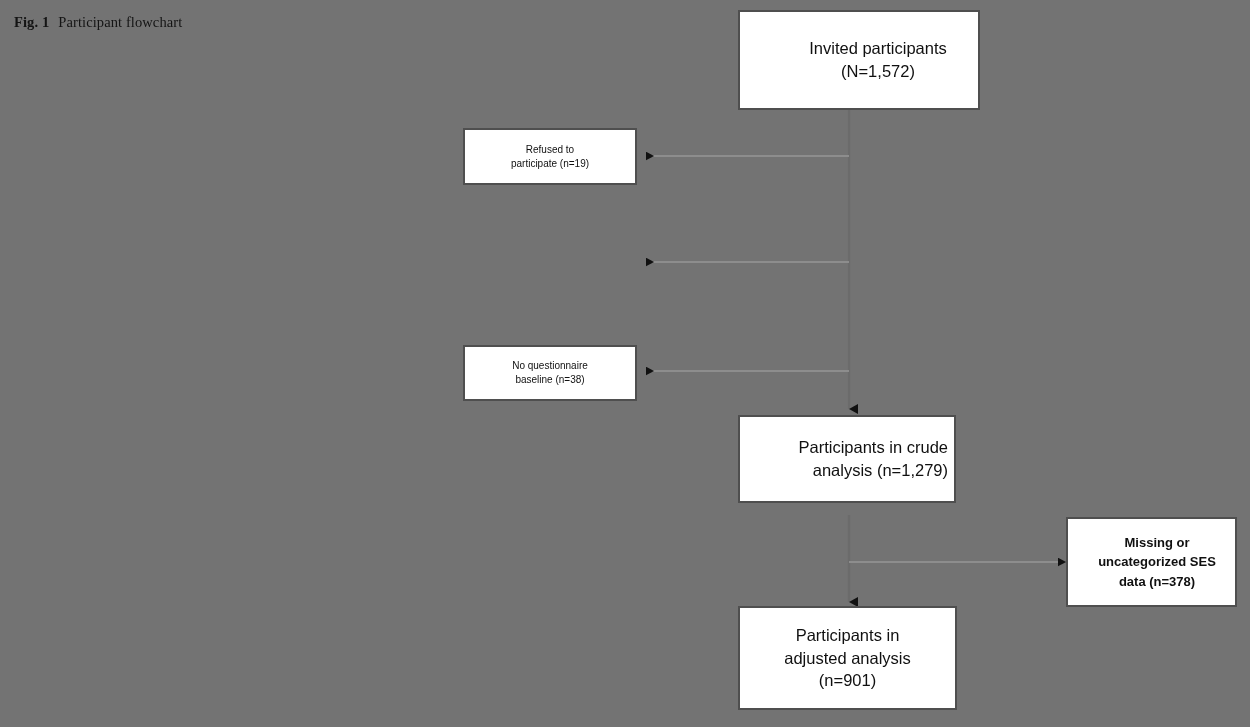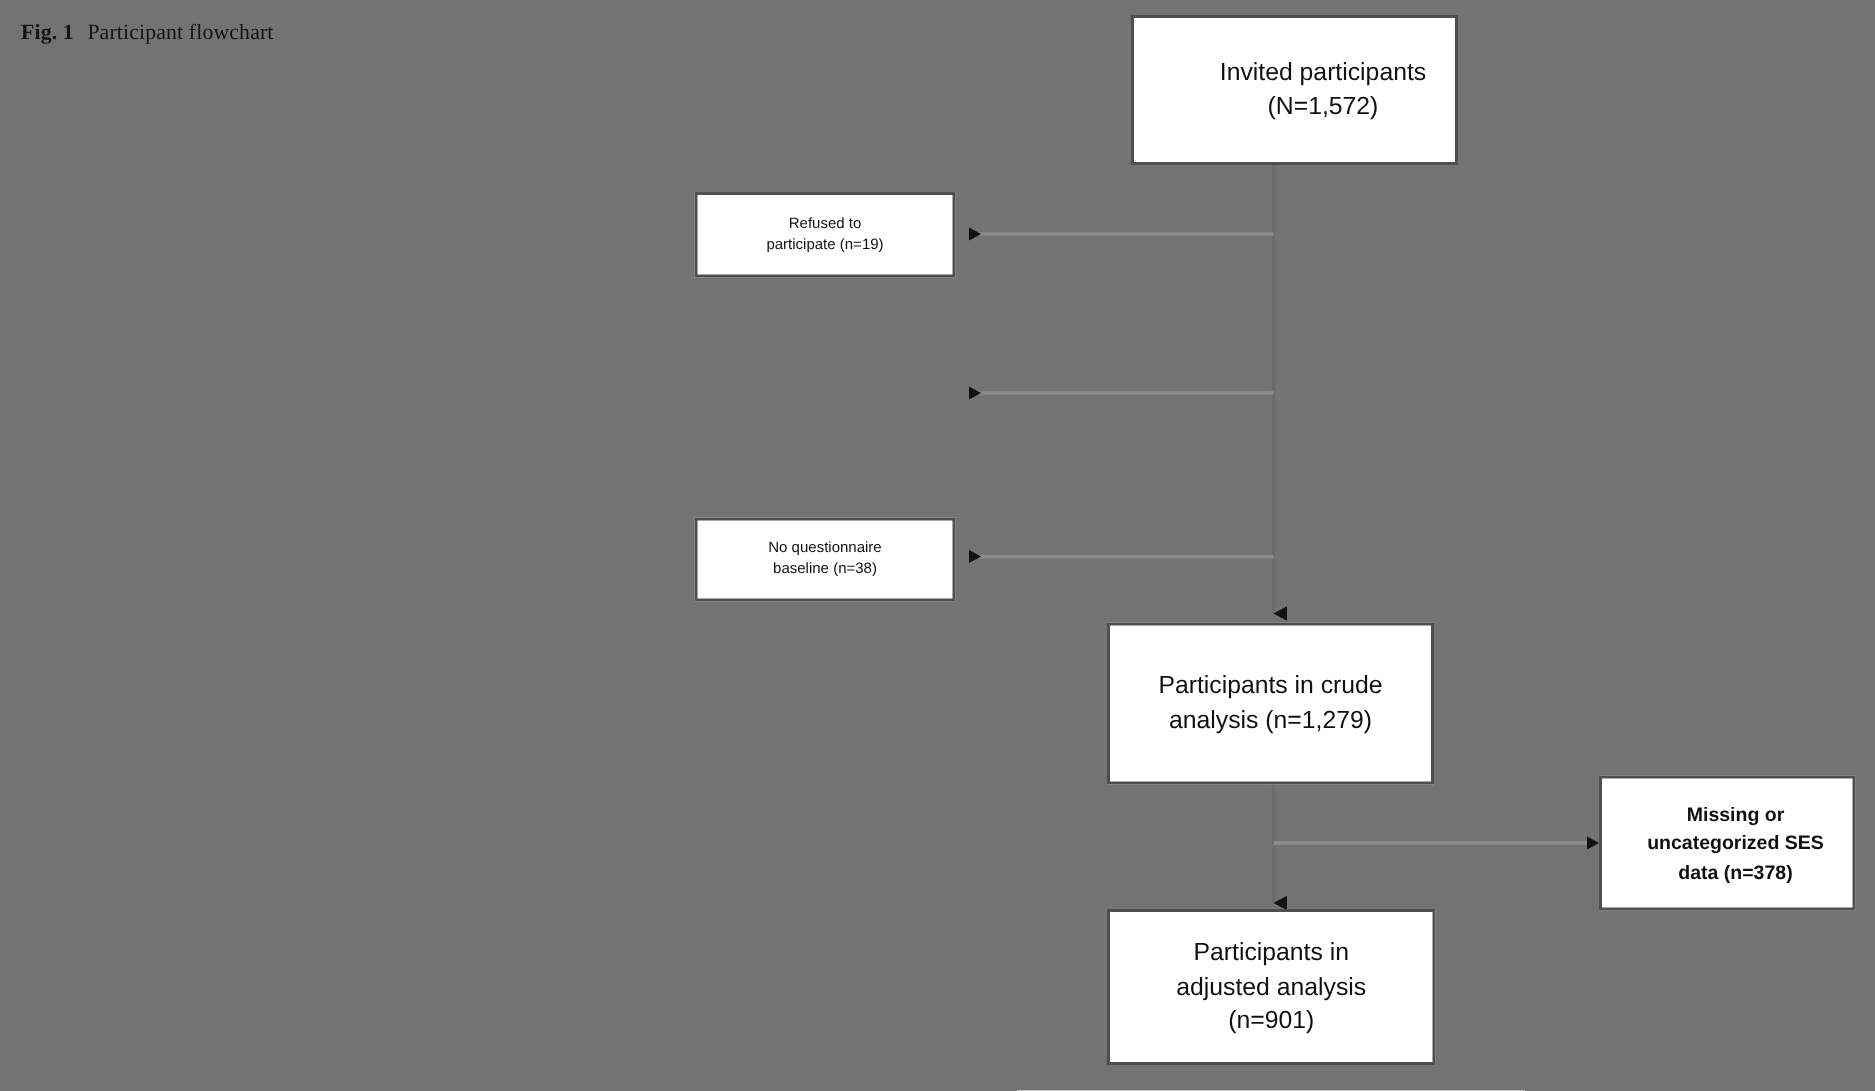--- a/index.html
+++ b/index.html
@@ -76,22 +76,22 @@
     font-size: 10px;
     font-weight: 400;
   }
   .box-small {
     font-size: 13px;
     font-weight: 600;
     line-height: 1.5;
   }
 
   
-  #box-invited        { left: 754px; top: 10px;  width: 218px; height: 100px; padding-left: 44px; }
-  #box-crude          { left: 738px; top: 415px; width: 218px; height: 108px; }
+  #box-invited        { left: 738px; top: 10px;  width: 242px; height: 100px; padding-left: 44px; }
+  #box-crude          { left: 738px; top: 415px; width: 218px; height: 88px; align-items: flex-end; }
   #box-adjusted       { left: 738px; top: 606px; width: 219px; height: 104px; }
 
   #box-refused        { left: 463px; top: 128px; width: 174px; height: 57px; }
   #box-excluded-age   { left: 463px; top: 236px; width: 174px; height: 57px; }
   #box-no-baseline    { left: 463px; top: 345px; width: 174px; height: 56px; }
 
   #box-missing-ses    { left: 1066px; top: 517px; width: 171px; height: 90px; padding-left: 17px; }
 </style>
 </head>
 <body>

